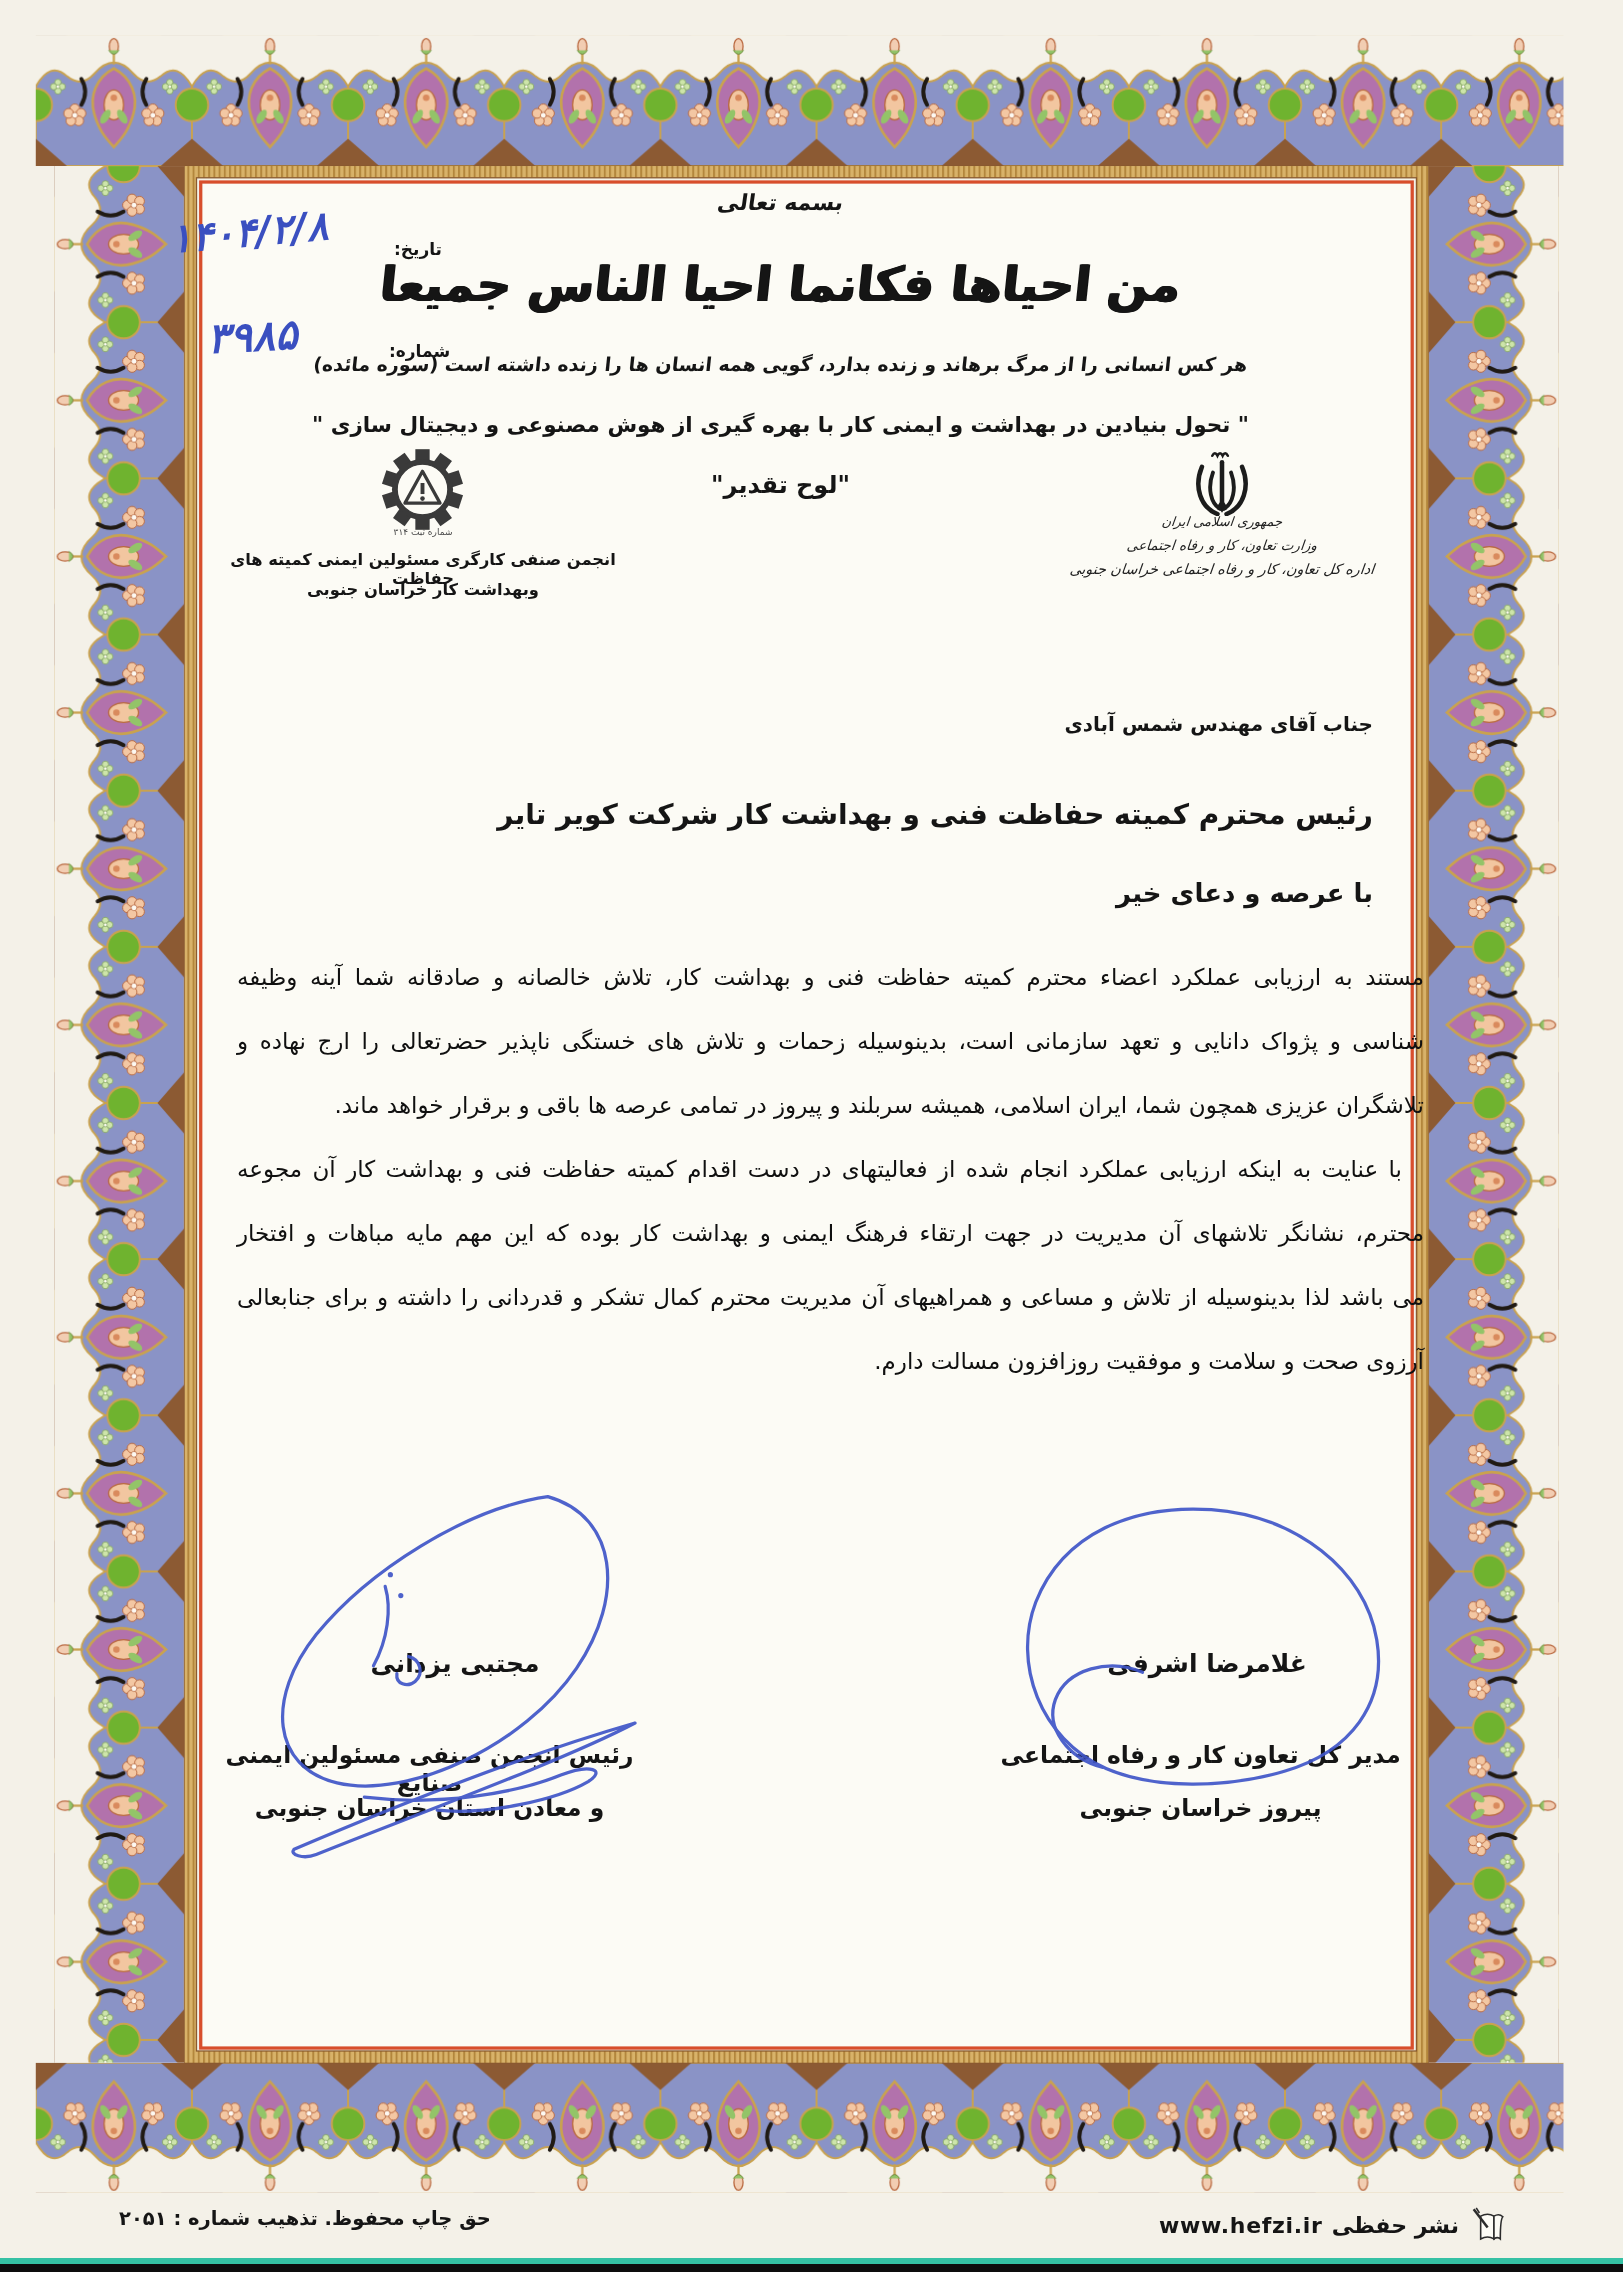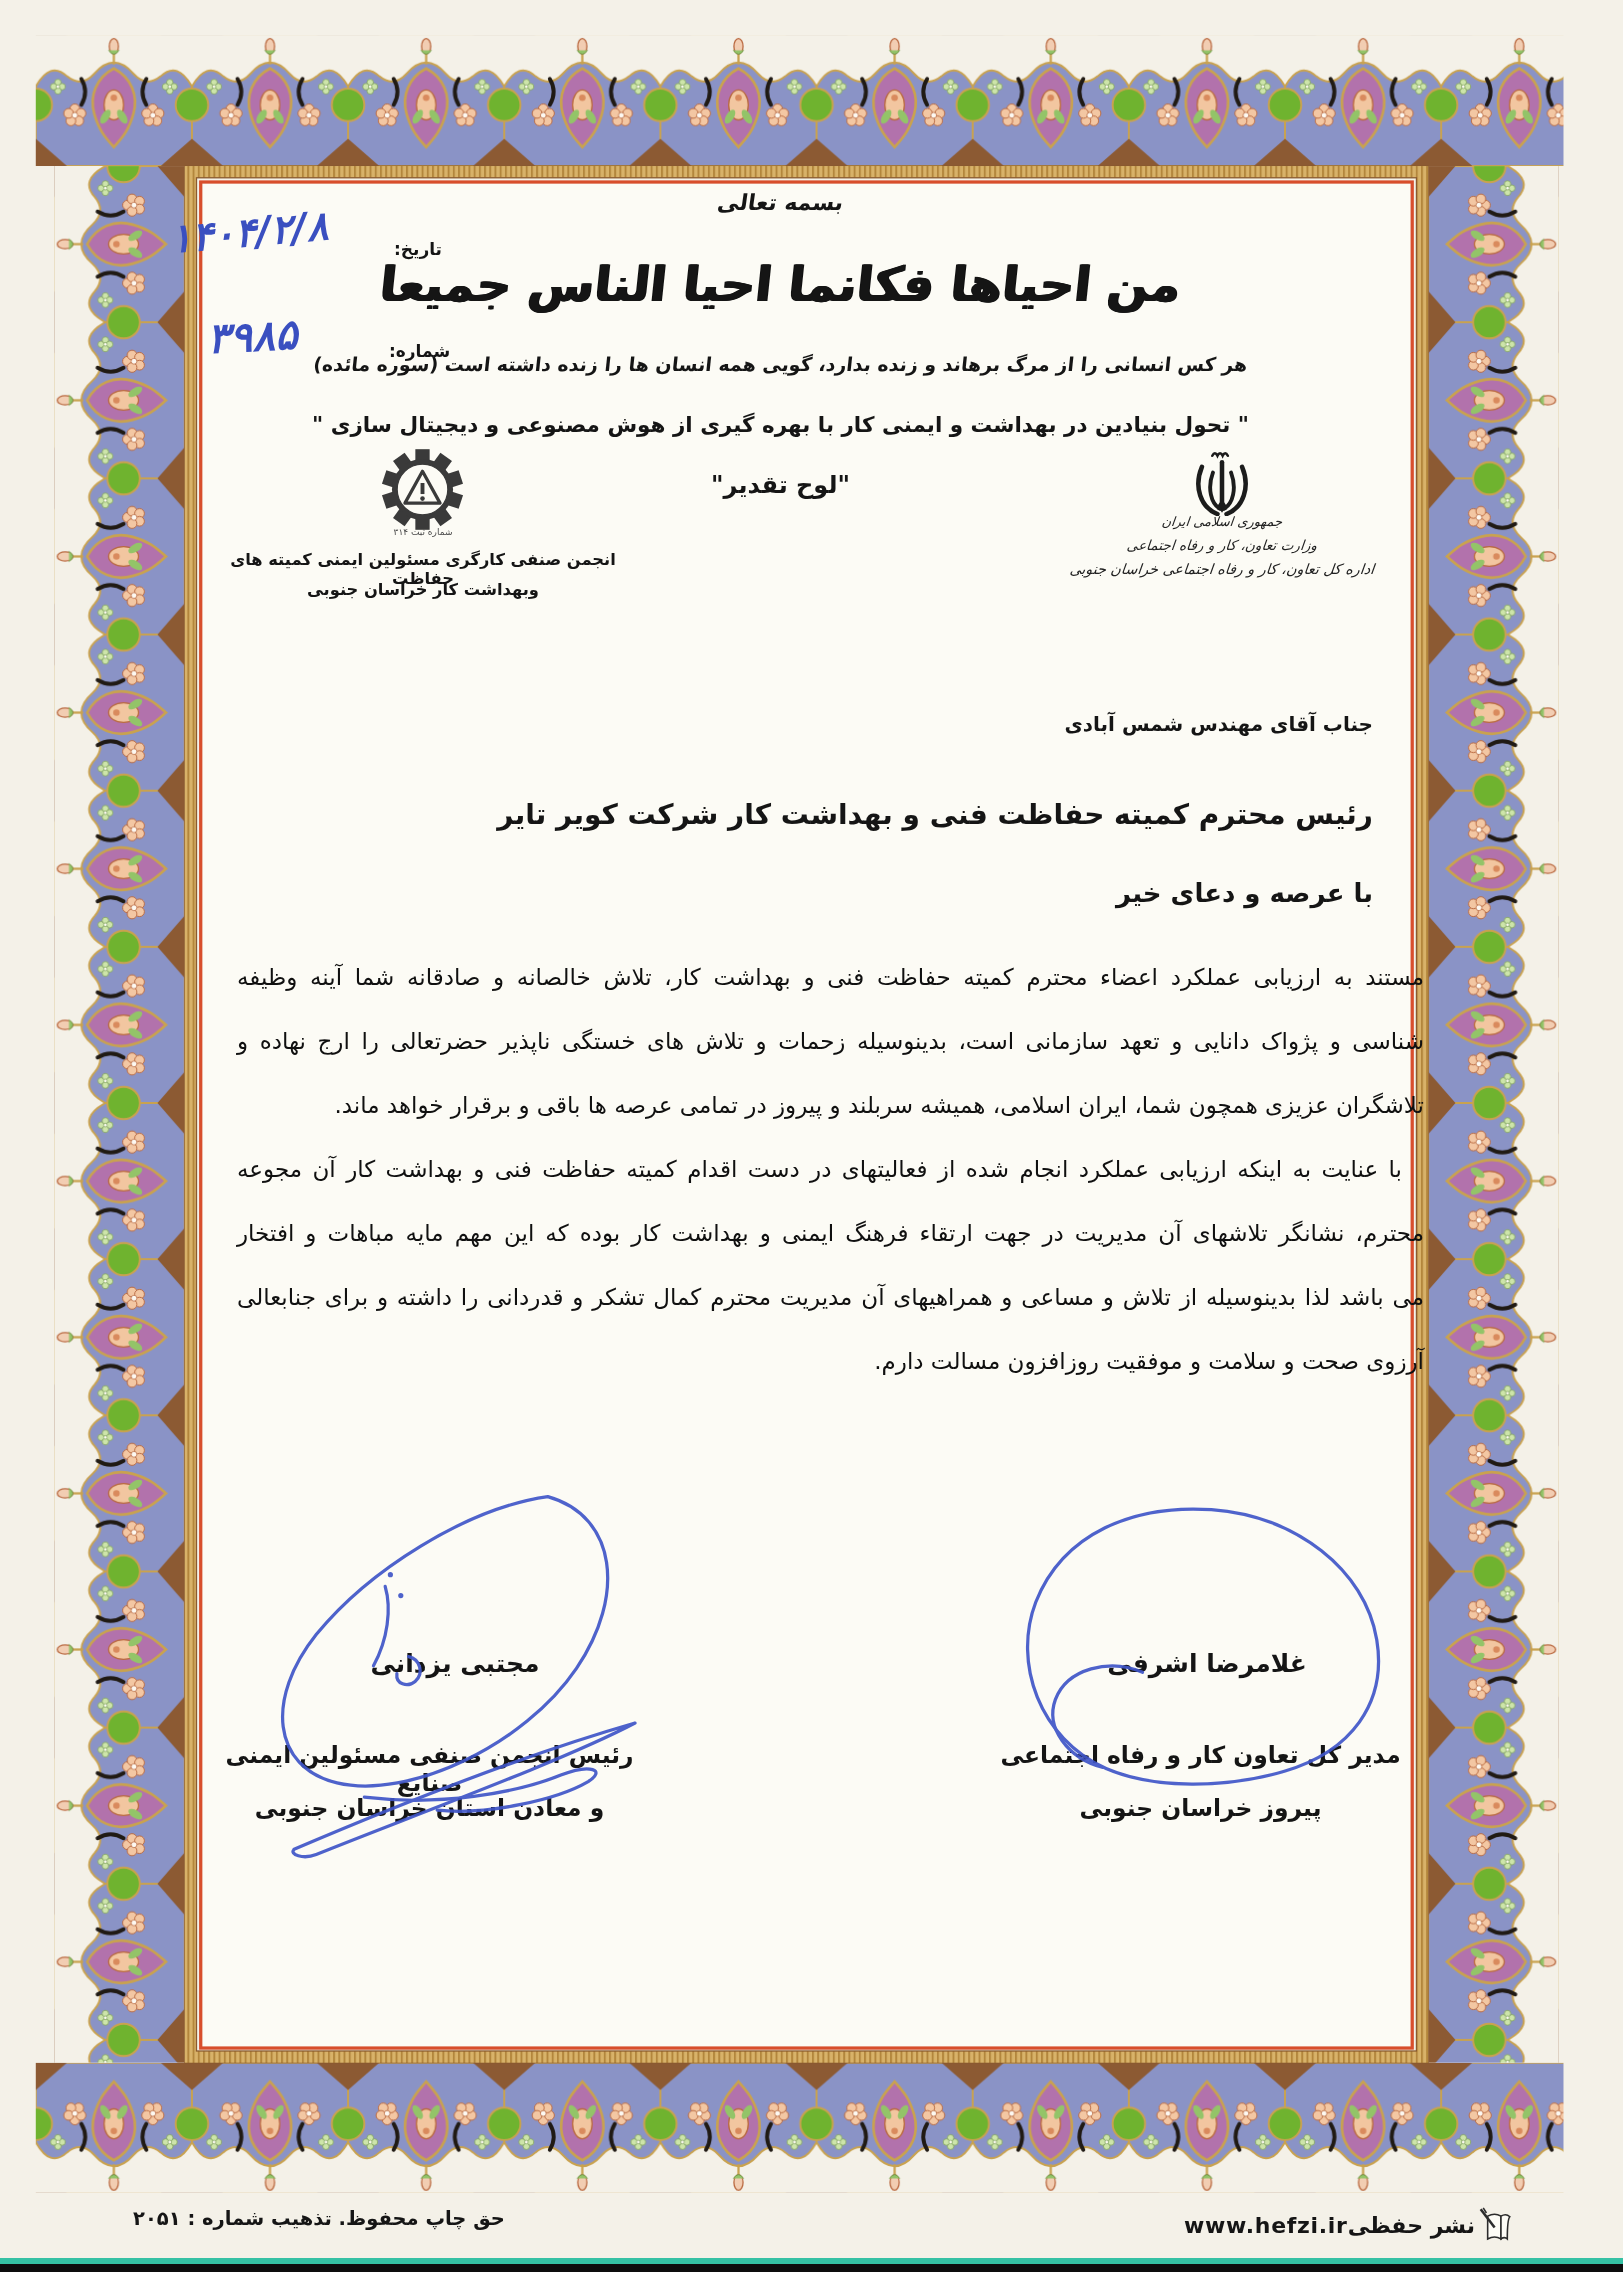--- a/index.html
+++ b/index.html
@@ -64,22 +64,22 @@
   .sig-title{font-size:23.4px;font-weight:bold;z-index:3;}
   .sigL-name{left:260px;top:1649px;width:390px;}
   .sigL-t1{left:202px;top:1741px;width:455px;}
   .sigL-t2{left:202px;top:1794px;width:455px;}
   .sigR-name{left:1012px;top:1649px;width:390px;}
   .sigR-t1{left:973px;top:1741px;width:455px;}
   .sigR-t2{left:973px;top:1794px;width:455px;}
   #ink-svg{position:absolute;left:0;top:0;z-index:5;pointer-events:none;}
 
   
-  .footer-left{left:133px;top:2207px;font-size:19.5px;font-weight:bold;z-index:3;}
-  .footer-right{right:111px;top:2206px;display:flex;align-items:center;z-index:3;}
+  .footer-left{left:119px;top:2207px;font-size:19.5px;font-weight:bold;z-index:3;}
+  .footer-right{right:118px;top:2206px;display:flex;align-items:center;gap:9px;z-index:3;}
   .footer-right .pub{font-size:22px;font-weight:bold;}
   .footer-right .web{font-size:22px;font-weight:bold;letter-spacing:0.7px;}
   .strip-teal{left:0;right:0;bottom:9px;height:5.9px;background:#35c1a4;z-index:6;}
   .strip-black{left:0;right:0;bottom:0;height:9px;background:#0d0d0d;z-index:6;}
 </style>
 </head>
 <body>
 
 <svg id="frame-svg" width="1624" height="2273" viewBox="0 0 2496 3493">
   <defs>

